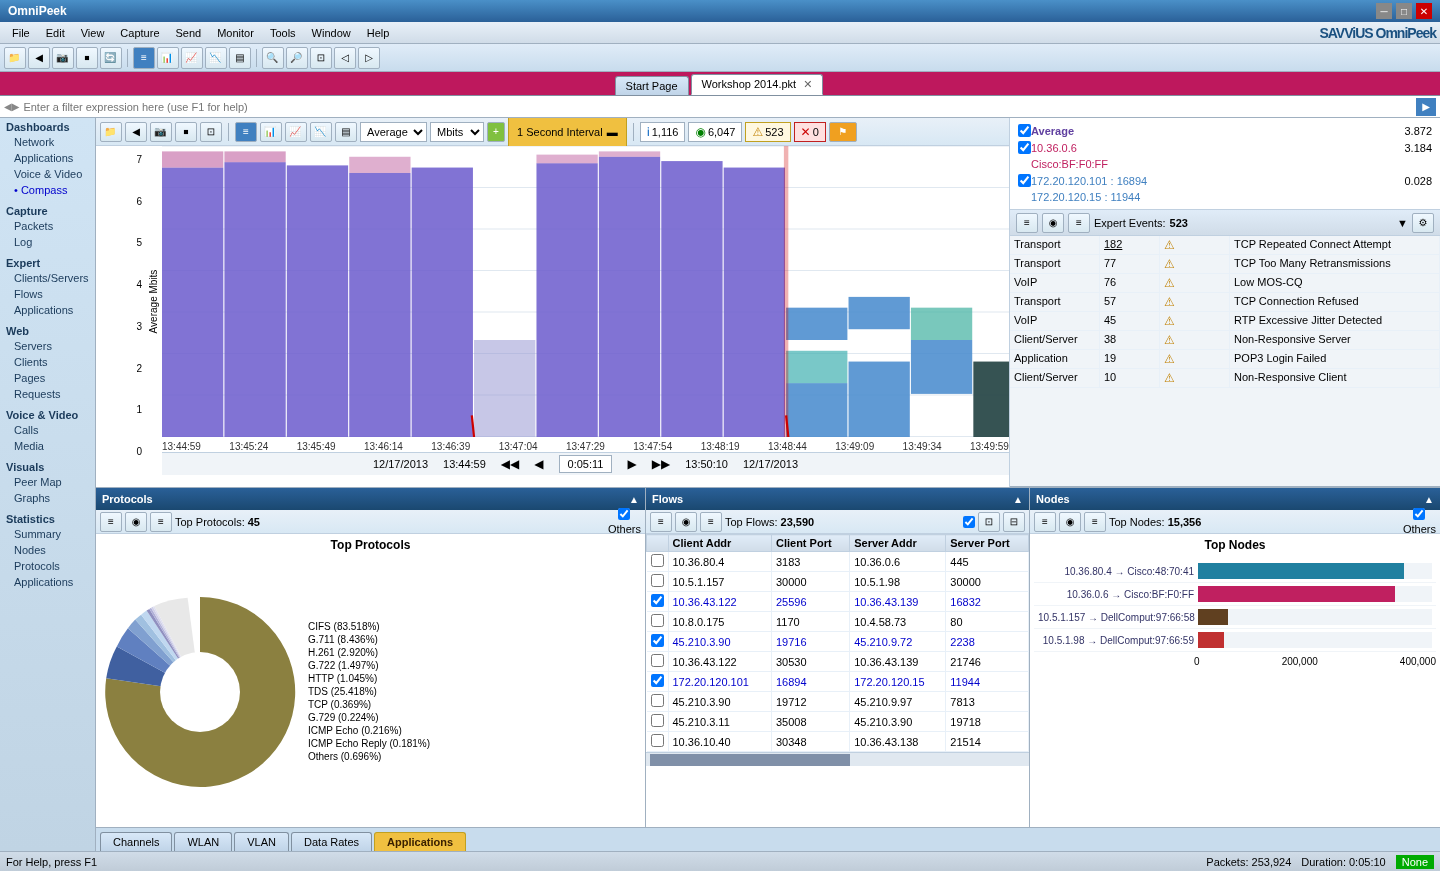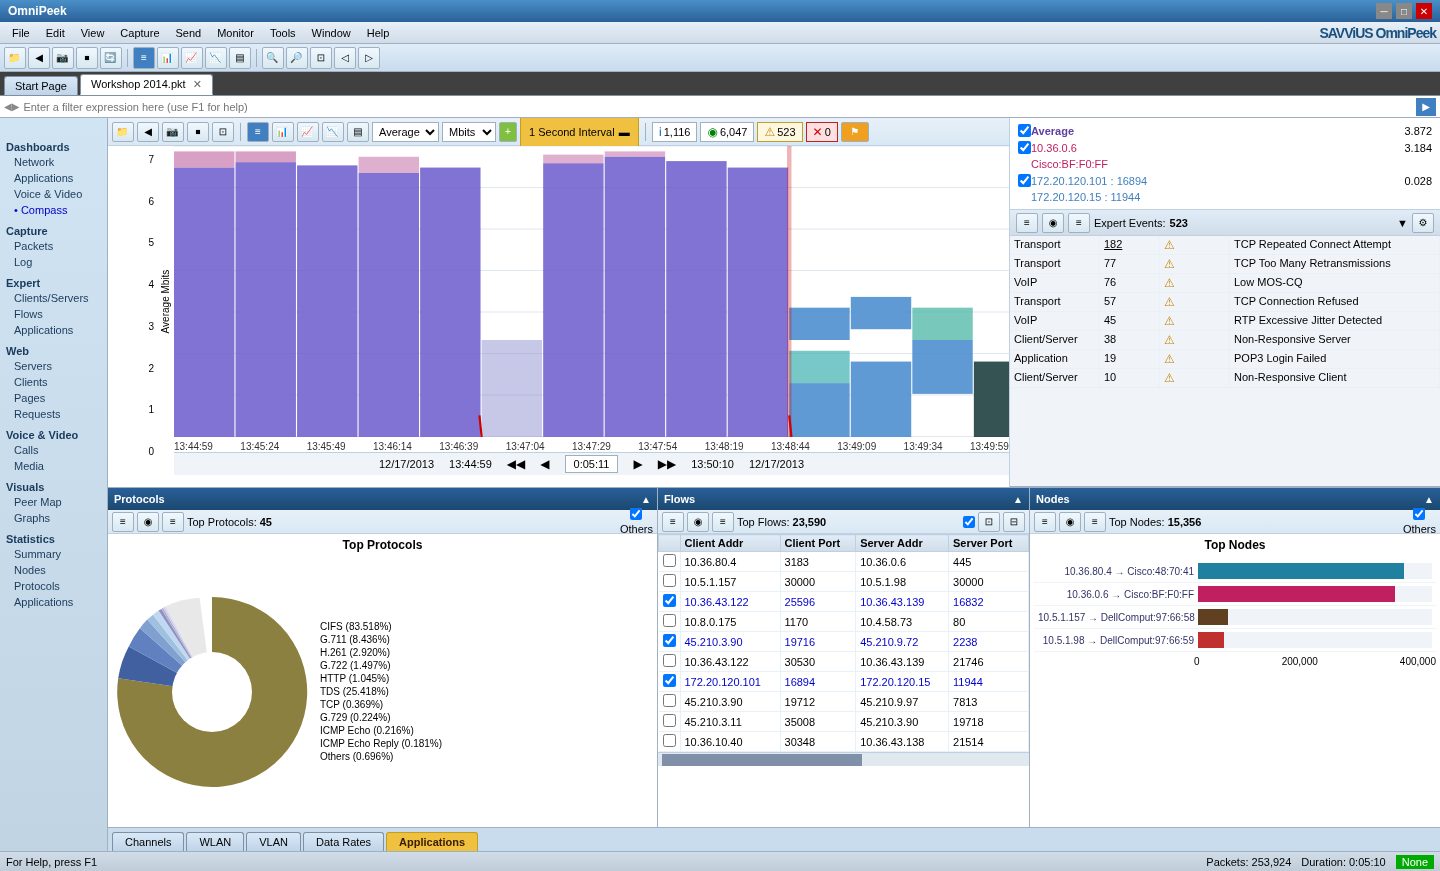--- a/index.html
+++ b/index.html
@@ -17,34 +17,34 @@
     #menubar { background: linear-gradient(to bottom, #e8f0f8, #d0dce8); height: 22px; display: flex; align-items: center; padding: 0 4px; border-bottom: 1px solid #a0b0c0; }
     .menu-item { padding: 2px 8px; cursor: pointer; font-size: 11px; color: #000; }
 
     
     #toolbar { background: linear-gradient(to bottom, #e0ecf8, #c8dced); height: 28px; display: flex; align-items: center; padding: 0 4px; border-bottom: 1px solid #a0b0c0; gap: 2px; }
     .tb-btn { width: 22px; height: 22px; background: linear-gradient(to bottom, #f0f8ff, #d8e8f0); border: 1px solid #a0b0c0; cursor: pointer; display: flex; align-items: center; justify-content: center; font-size: 10px; border-radius: 2px; }
     .tb-sep { width: 1px; height: 18px; background: #a0b0c0; margin: 0 3px; }
     .tb-logo { margin-left: auto; color: #1a5080; font-size: 18px; font-weight: bold; }
 
     
-    #tabbar { background: #404040; height: 24px; display: flex; align-items: flex-end; padding: 0 4px; border-bottom: 1px solid #8090a0; }
+    #tabbar { background: #be185d; height: 24px; display: flex; align-items: flex-end; padding: 0 4px; border-bottom: 1px solid #8090a0; justify-content: center; }
     .tab { padding: 3px 10px; background: linear-gradient(to bottom, #d8e8f8, #c0d4e8); border: 1px solid #8090a0; border-bottom: none; cursor: pointer; font-size: 11px; margin-right: 2px; border-radius: 3px 3px 0 0; }
     .tab.active { background: white; border-bottom: 1px solid white; }
     .tab-close { margin-left: 4px; color: #666; }
 
     
     #filterbar { background: white; height: 22px; display: flex; align-items: center; padding: 0 4px; border-bottom: 1px solid #a0b0c0; }
     #filterbar input { flex: 1; border: none; outline: none; font-size: 11px; color: #666; }
 
     
     #main { display: flex; height: calc(871px - 22px - 22px - 28px - 24px - 22px - 20px); }
 
     
-    #sidebar { width: 108px; background: linear-gradient(to bottom, #d0e4f4, #c0d4e4); border-right: 1px solid #a0b0c0; overflow-y: auto; padding: 20px 0; flex-shrink: 0; }
+    #sidebar { width: 96px; background: linear-gradient(to bottom, #d0e4f4, #c0d4e4); border-right: 1px solid #a0b0c0; overflow-y: auto; padding: 0 0; flex-shrink: 0; }
     .sidebar-section { font-weight: bold; font-size: 11px; color: #1a3a5a; padding: 3px 6px 1px 6px; }
     .sidebar-item { padding: 2px 6px 2px 14px; cursor: pointer; font-size: 11px; color: #1a3a5a; }
     .sidebar-item.bullet::before { content: '• '; }
 
     
     #content { flex: 1; display: flex; flex-direction: column; overflow: hidden; }
 
     
     #top-area { display: flex; height: 370px; background: #f0f4f8; border-bottom: 1px solid #a0b0c0; }
     

